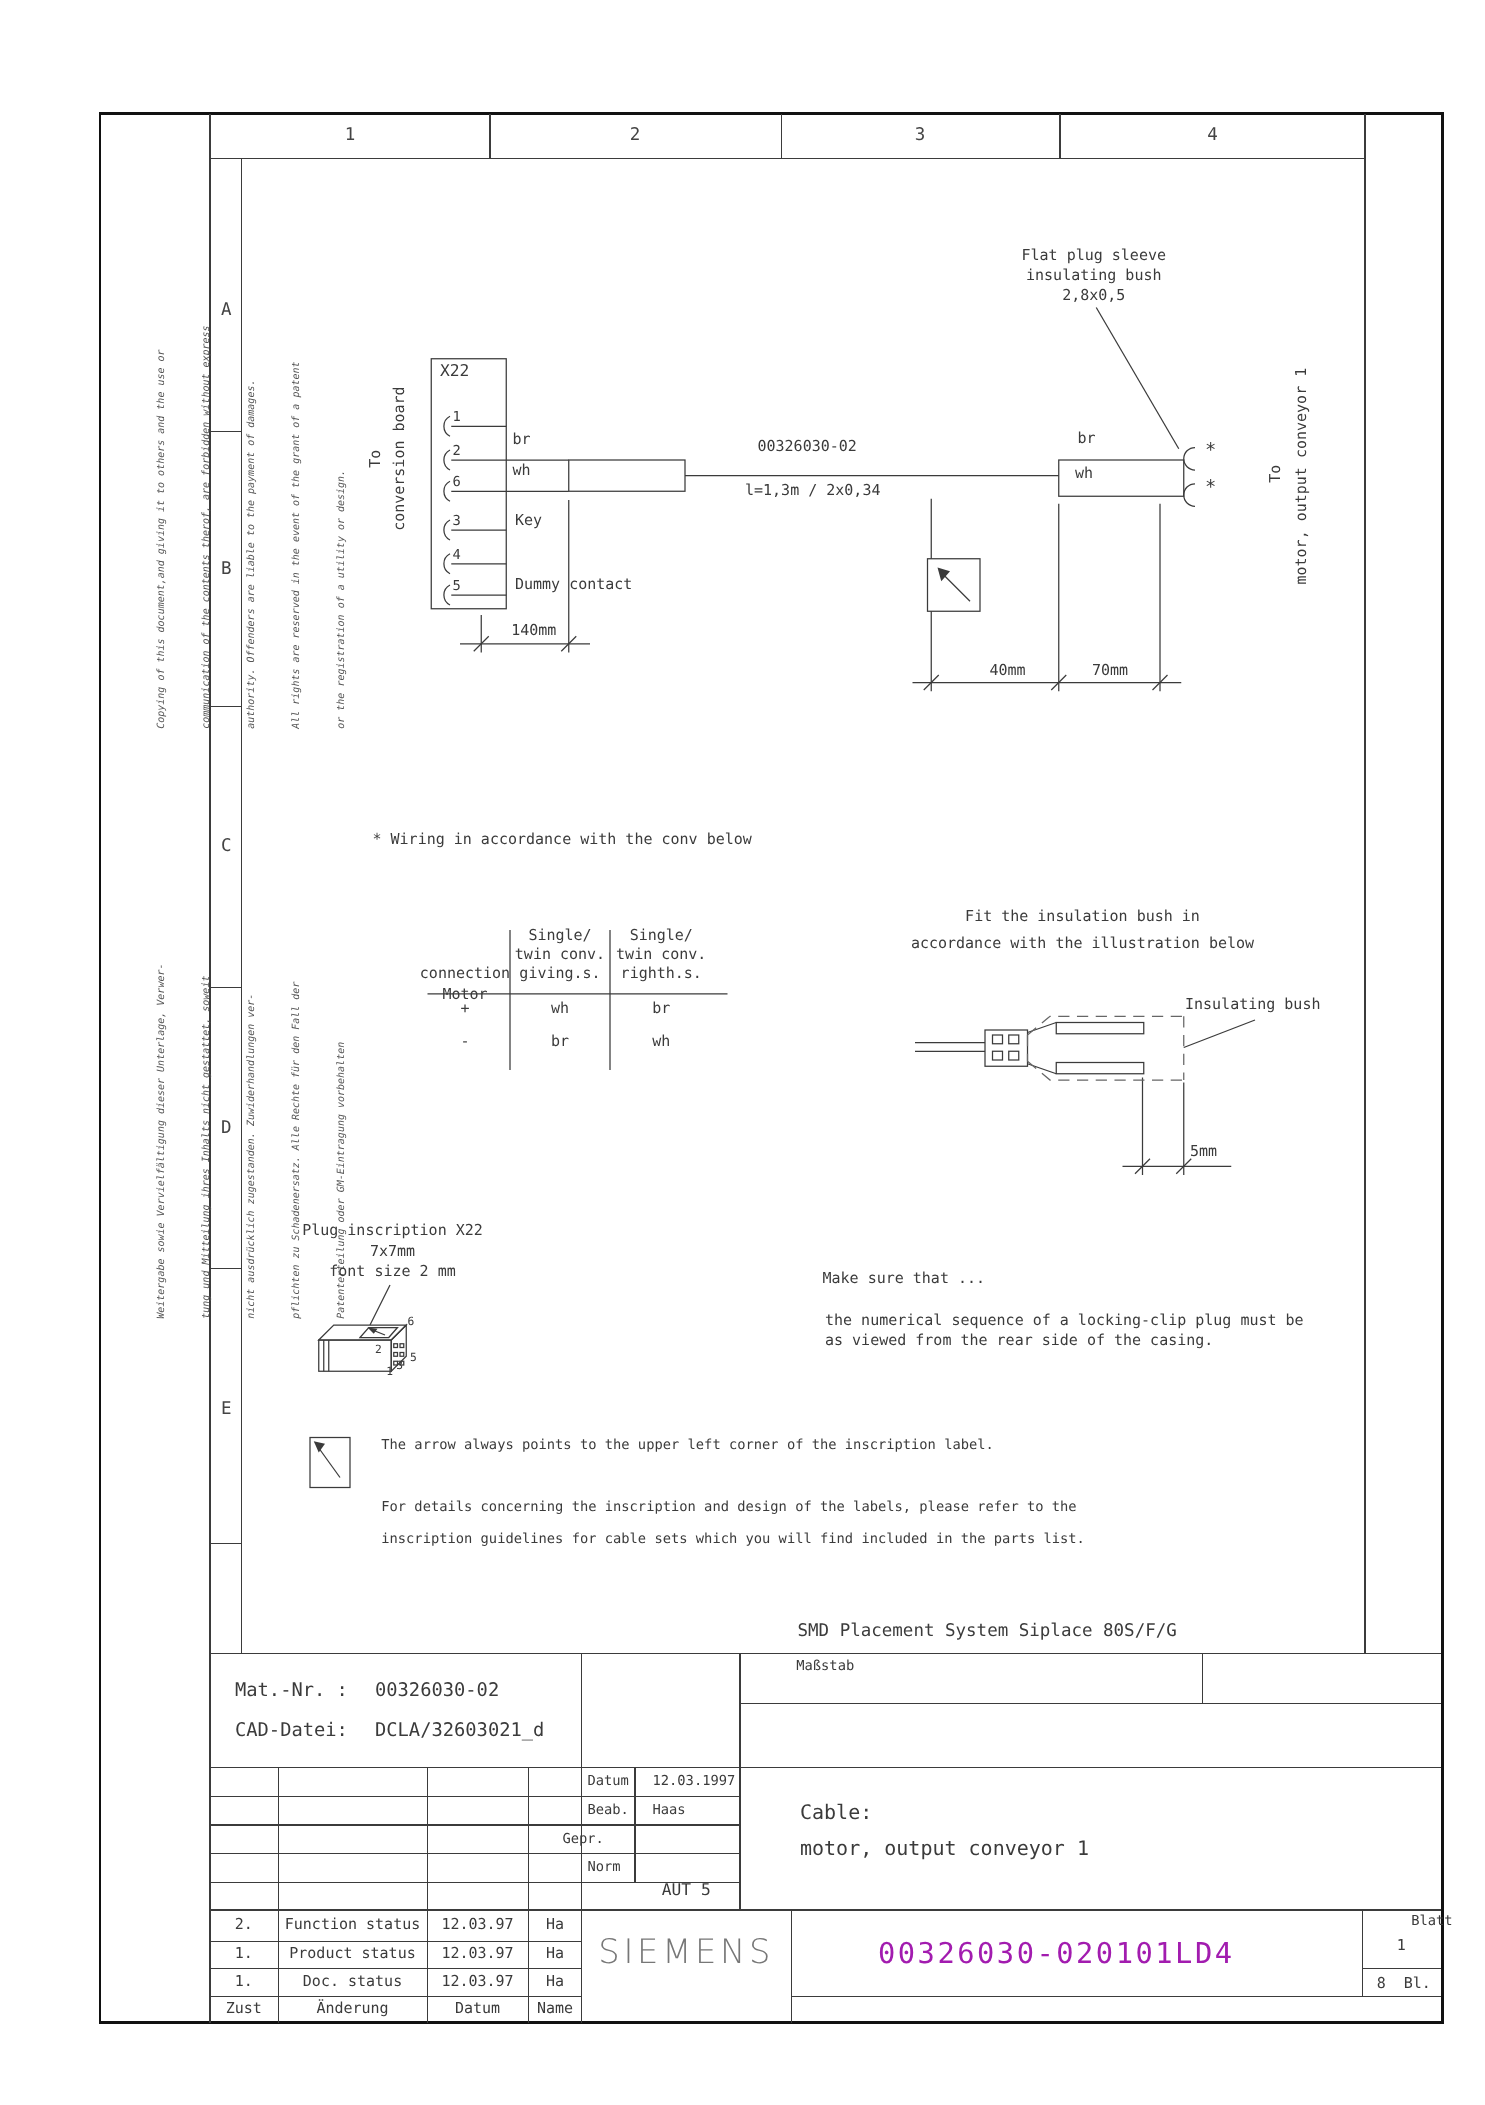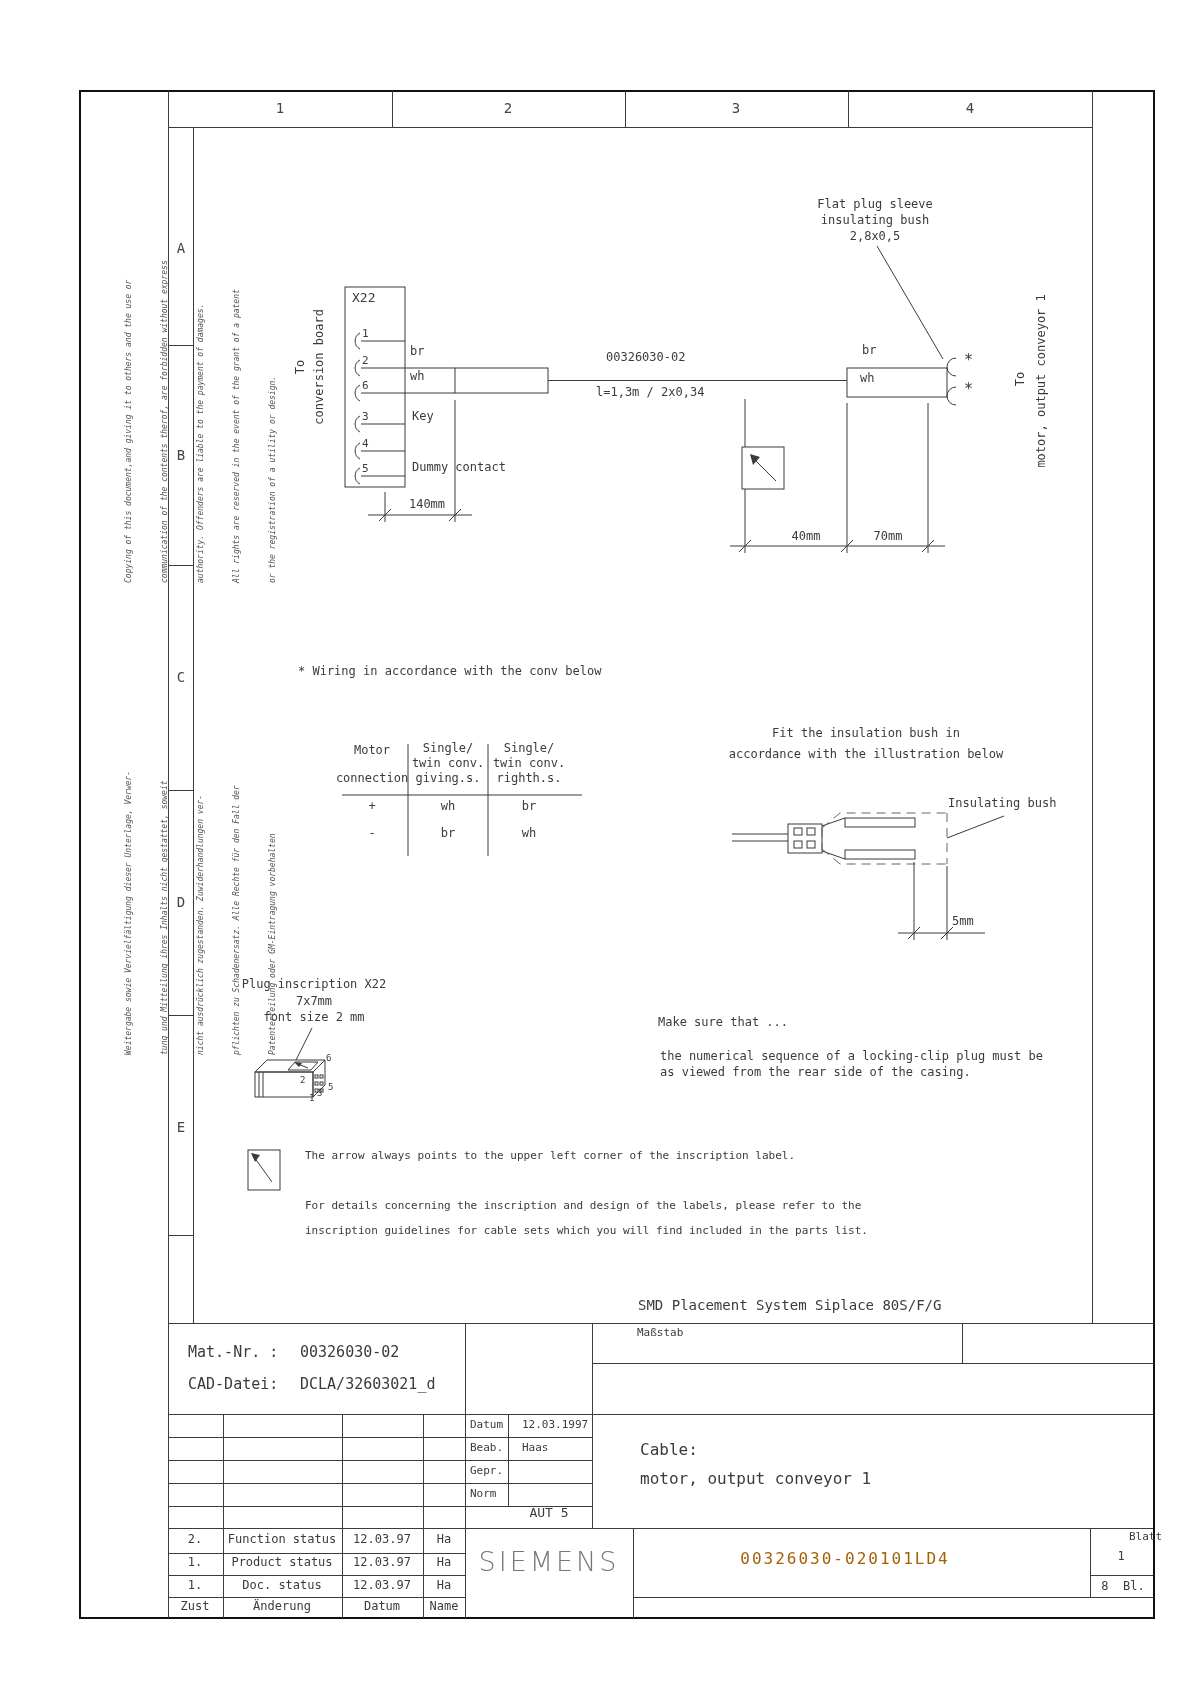--- a/index.html
+++ b/index.html
@@ -202,21 +202,21 @@
   <div class="t cx" style="left:875px;top:230px">2,8x0,5</div>
   <div class="t rot" style="left:291px;top:360px;width:20px">To</div>
   <div class="t rot" style="left:255px;top:360px;width:130px">conversion board</div>
   <div class="t rot" style="left:1011px;top:372px;width:20px">To</div>
   <div class="t rot" style="left:942px;top:374px;width:200px">motor, output conveyor 1</div>
   <div class="t cx" style="left:427px;top:498px">140mm</div>
   <div class="t cx" style="left:806px;top:530px">40mm</div>
   <div class="t cx" style="left:888px;top:530px">70mm</div>
 
   <div class="t" style="left:298px;top:665px">* Wiring in accordance with the conv below</div>
-  <div class="t cx" style="left:372px;top:744px">Motor</div>
+  <div class="t cx" style="left:372px;top:789px">Motor</div>
   <div class="t cx" style="left:372px;top:772px">connection</div>
   <div class="t cx" style="left:448px;top:742px">Single/</div>
   <div class="t cx" style="left:448px;top:757px">twin conv.</div>
   <div class="t cx" style="left:448px;top:772px">giving.s.</div>
   <div class="t cx" style="left:529px;top:742px">Single/</div>
   <div class="t cx" style="left:529px;top:757px">twin conv.</div>
   <div class="t cx" style="left:529px;top:772px">righth.s.</div>
   <div class="t cx" style="left:372px;top:800px">+</div>
   <div class="t cx" style="left:448px;top:800px">wh</div>
   <div class="t cx" style="left:529px;top:800px">br</div>
@@ -249,21 +249,21 @@
   <div class="t" style="left:188px;top:1376px;font-size:15px">CAD-Datei:</div>
   <div class="t" style="left:300px;top:1376px;font-size:15px">DCLA/32603021_d</div>
   <div class="t" style="left:637px;top:1327px;font-size:11px">Maßstab</div>
   <div class="t" style="left:638px;top:1297px;font-size:14px">SMD Placement System Siplace 80S/F/G</div>
   <div class="t" style="left:640px;top:1441px;font-size:16px">Cable:</div>
   <div class="t" style="left:640px;top:1470px;font-size:16px">motor, output conveyor 1</div>
   <div class="t" style="left:470px;top:1419px;font-size:11px">Datum</div>
   <div class="t" style="left:522px;top:1419px;font-size:11px">12.03.1997</div>
   <div class="t" style="left:470px;top:1442px;font-size:11px">Beab.</div>
   <div class="t" style="left:522px;top:1442px;font-size:11px">Haas</div>
-  <div class="t" style="left:470px;top:1465px;font-size:11px">Gepr.</div>
+  <div class="t" style="left:450px;top:1465px;font-size:11px">Gepr.</div>
   <div class="t" style="left:470px;top:1488px;font-size:11px">Norm</div>
 
   <div class="t cx" style="left:195px;top:1533px">2.</div>
   <div class="t cx" style="left:282px;top:1533px">Function status</div>
   <div class="t cx" style="left:382px;top:1533px">12.03.97</div>
   <div class="t cx" style="left:444px;top:1533px">Ha</div>
   <div class="t cx" style="left:195px;top:1556px">1.</div>
   <div class="t cx" style="left:282px;top:1556px">Product status</div>
   <div class="t cx" style="left:382px;top:1556px">12.03.97</div>
   <div class="t cx" style="left:444px;top:1556px">Ha</div>
@@ -271,18 +271,18 @@
   <div class="t cx" style="left:282px;top:1579px">Doc. status</div>
   <div class="t cx" style="left:382px;top:1579px">12.03.97</div>
   <div class="t cx" style="left:444px;top:1579px">Ha</div>
   <div class="t cx" style="left:195px;top:1600px">Zust</div>
   <div class="t cx" style="left:282px;top:1600px">Änderung</div>
   <div class="t cx" style="left:382px;top:1600px">Datum</div>
   <div class="t cx" style="left:444px;top:1600px">Name</div>
 
   <div class="t cx" style="left:549px;top:1546px;font-size:27px;letter-spacing:3px;color:#777;font-family:'DejaVu Sans',sans-serif;font-weight:300">SIEMENS</div>
   <div class="t cx" style="left:549px;top:1506px;font-size:13px">AUT 5</div>
-  <div class="t cx" style="left:845px;top:1550px;font-size:16px;letter-spacing:2px;color:#a16207">00326030-020101LD4</div>
+  <div class="t cx" style="left:845px;top:1550px;font-size:23px;letter-spacing:2px;color:#a21caf">00326030-020101LD4</div>
   <div class="t" style="left:1129px;top:1531px;font-size:11px">Blatt</div>
   <div class="t cx" style="left:1121px;top:1550px">1</div>
   <div class="t cx" style="left:1123px;top:1580px">8  Bl.</div>
 
 </div>
 
 </body></html>

